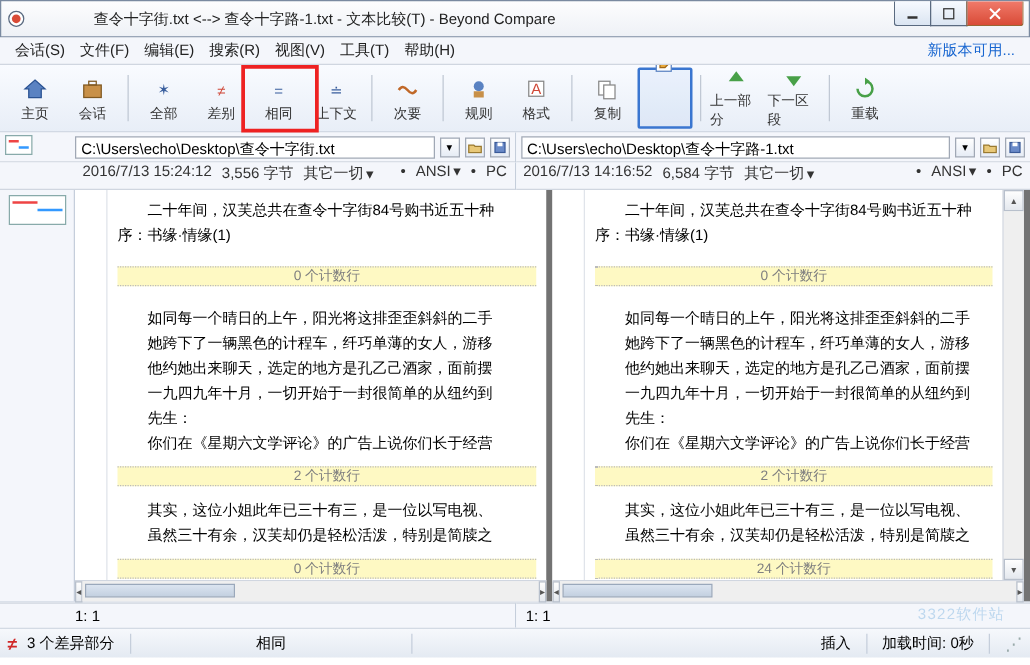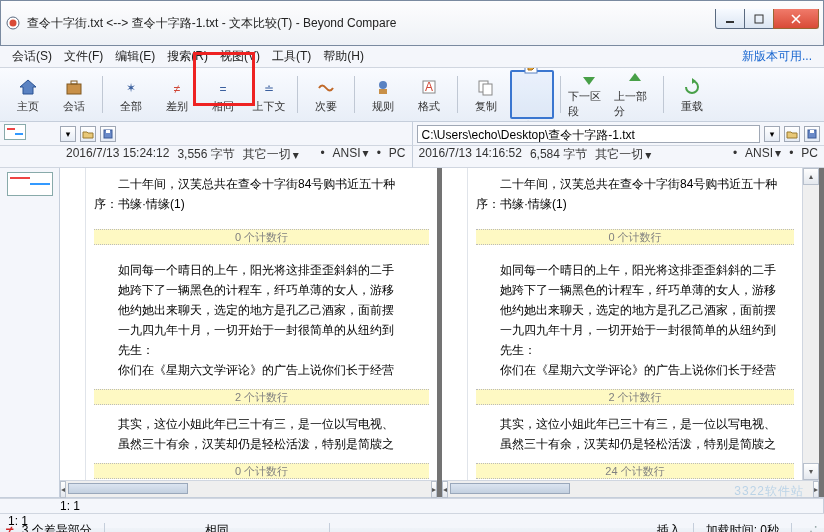--- a/index.html
+++ b/index.html
@@ -1,17 +1,17 @@
 <!DOCTYPE html>
 <html><head>
 <meta charset="utf-8">
 <style>
 * { margin:0; padding:0; box-sizing:border-box; font-family:"Microsoft YaHei","SimSun",Arial,sans-serif; font-size:12px; }
 body { background:#fff; width:824px; height:532px; overflow:hidden; position:relative; }
-.titlebar { height:46px; background:linear-gradient(#fdfdfe,#eef1f6); border:1px solid #7a8aa0; display:flex; align-items:center; padding:0 4px; }
+.titlebar { height:30px; background:linear-gradient(#fdfdfe,#eef1f6); border:1px solid #7a8aa0; display:flex; align-items:center; padding:0 4px;gap:48px; }
 .titlebar .icon { width:16px; height:16px; margin-right:6px; }
 .titlebar .title { flex:1; color:#222; }
 .win-btns { display:flex; height:22px; margin-top:-6px;}
 .win-btn { width:30px; height:20px; border:1px solid #5a6a80; border-top:none; background:linear-gradient(#f7faff,#dbe5f2); display:flex; align-items:center; justify-content:center; margin-left:-1px;}
 .win-btn.min{border-bottom-left-radius:3px}
 .win-btn.close { width:46px; background:linear-gradient(#f07a6a,#d94b37); border-color:#963; border-bottom-right-radius:3px;}
 .menubar { height:22px; display:flex; align-items:center; padding:0 6px; background:#f4f6fb; border-bottom:1px solid #d0d6e0; }
 .menu-item { padding:2px 6px; color:#222; }
 .newver { color:#1866d0; margin-left:auto; padding-right:6px; }
 .toolbar { height:54px; background:linear-gradient(#f9fbff,#e8eef7); border-bottom:1px solid #c5cedb; display:flex; align-items:stretch; padding:2px 6px; gap:2px; overflow:hidden;}
@@ -33,21 +33,21 @@
 .compare { flex:1; display:flex; height:330px; border-bottom:1px solid #c5cedb;}
 .thumbcol{ width:60px; background:#f4f6fb; border-right:1px solid #c5cedb; display:flex; flex-direction:column; align-items:center; padding:4px;}
 .thumb{ width:46px; height:24px; border:1px solid #8aa; margin-bottom:4px; background:#fff; position:relative;}
 .thumb .bar{position:absolute;left:2px;height:2px;background:#e44;width:20px;}
 .pane{ flex:1; display:flex; flex-direction:column; background:#fff; border-right:5px solid #737373; position:relative;}
 .gutter{ width:26px; background:#fff; border-right:1px solid #e0e4ea;}
 .pane-body{display:flex; flex:1; overflow:hidden;}
 .textcol{flex:1; padding:6px 8px; font-family:"SimSun",monospace; font-size:13px; line-height:20px; color:#000; white-space:pre; overflow:hidden;}
 .foldline{color:#808080;font-size:11px;text-align:center;border-top:1px dotted #bbb;border-bottom:1px dotted #bbb;margin:9px 0;line-height:14px;background:#fef9c3;}
 .section-gap{height:6px;}
-.posrow{height:20px;display:flex;flex-direction:column;}
+.posrow{height:20px;display:flex;}
 .poshalf{flex:1;padding:0 8px;background:#f4f6fb;border-top:1px solid #d0d6e0;display:flex;align-items:center;}
 .poshalf:first-child{border-right:1px solid #c5cedb;}
 .statusbar{height:24px;background:linear-gradient(#f6f8fc,#e4eaf2);border-top:1px solid #c5cedb;display:flex;align-items:center;padding:0 6px;gap:8px;}
 .stat-sep{width:1px;height:16px;background:#c5cedb;margin:0 4px;}
 .neq{color:#d02828;font-weight:bold;font-size:14px;}
 .scrollbar-v{width:17px;background:#f0f0f0;border-left:1px solid #d0d6e0;display:flex;flex-direction:column;}
 .sb-btn{height:17px;background:linear-gradient(#fefefe,#e4e8ee);border:1px solid #b8c0cc;display:flex;align-items:center;justify-content:center;font-size:8px;color:#555;}
 .sb-track{flex:1;background:#efefef;}
 .scrollbar-h{height:17px;background:#f0f0f0;border-top:1px solid #d0d6e0;display:flex;}
 .sb-thumb{background:linear-gradient(#dbe4f0,#c3d0e0);border:1px solid #9aa8bb;flex:1;margin:2px;}
@@ -191,32 +191,32 @@
           <rect x="3" y="3" width="12" height="14" fill="#fff" stroke="#5a82c2"></rect>
           <path d="M14 2 L18 6 L10 14 L6 14 L6 10 Z" fill="#e8a838" stroke="#a06818"></path>
         </svg>
       </div>
       <div class="lbl">编辑</div>
     </div>
     <div class="tsep"></div>
     <div class="tbtn">
       <div class="ico">
         <svg width="20" height="18">
+          <path d="M10 3 L16 11 H4 Z" fill="#48a048"></path>
+        </svg>
+      </div>
+      <div class="lbl">上一部分</div>
+    </div>
+    <div class="tbtn">
+      <div class="ico">
+        <svg width="20" height="18">
           <path d="M10 15 L4 7 H16 Z" fill="#48a048"></path>
         </svg>
       </div>
       <div class="lbl">下一区段</div>
-    </div>
-    <div class="tbtn">
-      <div class="ico">
-        <svg width="20" height="18">
-          <path d="M10 3 L16 11 H4 Z" fill="#48a048"></path>
-        </svg>
-      </div>
-      <div class="lbl">上一部分</div>
     </div>
     <div class="tsep"></div>
     <div class="tbtn">
       <div class="ico">
         <svg width="20" height="18">
           <path d="M10 3 A6 6 0 1 1 4 9" fill="none" stroke="#48a048" stroke-width="2"></path>
           <path d="M10 0 L10 6 L14 3 Z" fill="#48a048"></path>
         </svg>
       </div>
       <div class="lbl">重载</div>
@@ -225,20 +225,21 @@
 <div class="highlight"></div>
 
 <div class="pathrow">
   <div class="pathhalf">
     <div class="thumbcol" style="width:52px;border:none;background:transparent;padding:0;flex-direction:row;gap:2px">
       <div class="thumb" style="width:22px;height:16px">
           <div class="bar" style="top:3px;width:8px"></div>
           <div class="bar" style="top:8px;width:8px;left:10px;background:#39f"></div>
         </div>
     </div>
+    <div class="pathinput">C:\Users\echo\Desktop\查令十字街.txt</div>
     <div class="smallbtn">▾</div>
     <div class="smallbtn">
         <svg width="12" height="10">
           <path d="M1 3h4l1 1h5v5H1z" fill="#e8c878" stroke="#9a7a30"></path>
         </svg>
       </div>
     <div class="smallbtn">
         <svg width="10" height="10">
           <rect x="1" y="1" width="8" height="8" fill="#6a8ac8" stroke="#3a5a98"></rect>
           <rect x="3" y="1" width="4" height="3" fill="#fff"></rect>

